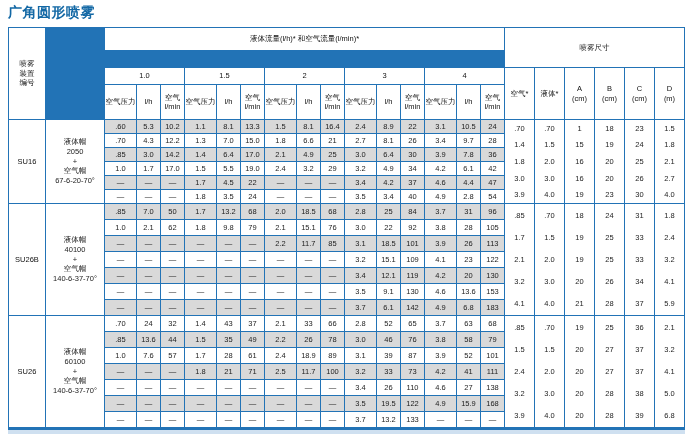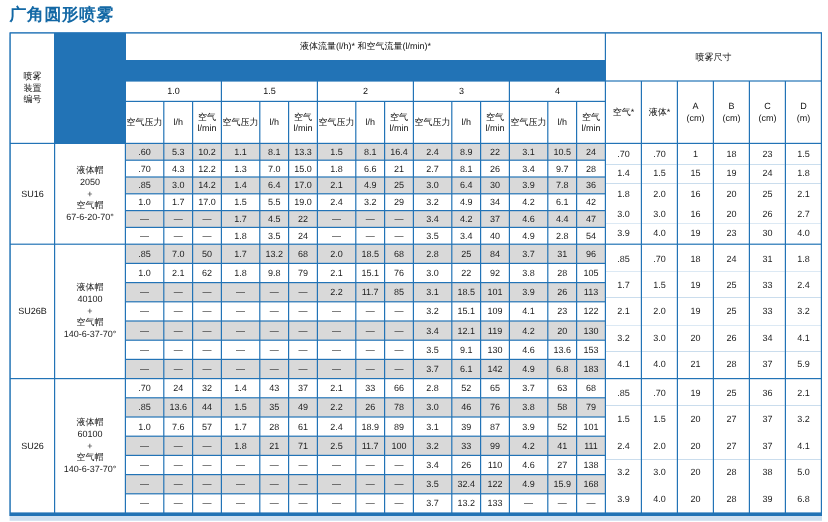--- a/index.html
+++ b/index.html
@@ -462,21 +462,21 @@
     <div class="cell shaded" style="grid-area: 21 / 4 / 22 / 5;">—</div>
     <div class="cell shaded" style="grid-area: 21 / 5 / 22 / 6;">—</div>
     <div class="cell shaded" style="grid-area: 21 / 6 / 22 / 7;">1.8</div>
     <div class="cell shaded" style="grid-area: 21 / 7 / 22 / 8;">21</div>
     <div class="cell shaded" style="grid-area: 21 / 8 / 22 / 9;">71</div>
     <div class="cell shaded" style="grid-area: 21 / 9 / 22 / 10;">2.5</div>
     <div class="cell shaded" style="grid-area: 21 / 10 / 22 / 11;">11.7</div>
     <div class="cell shaded" style="grid-area: 21 / 11 / 22 / 12;">100</div>
     <div class="cell shaded" style="grid-area: 21 / 12 / 22 / 13;">3.2</div>
     <div class="cell shaded" style="grid-area: 21 / 13 / 22 / 14;">33</div>
-    <div class="cell shaded" style="grid-area: 21 / 14 / 22 / 15;">99</div>
+    <div class="cell shaded" style="grid-area: 21 / 14 / 22 / 15;">73</div>
     <div class="cell shaded" style="grid-area: 21 / 15 / 22 / 16;">4.2</div>
     <div class="cell shaded" style="grid-area: 21 / 16 / 22 / 17;">41</div>
     <div class="cell shaded" style="grid-area: 21 / 17 / 22 / 18;">111</div>
     <div class="cell" style="grid-area: 22 / 3 / 23 / 4;">—</div>
     <div class="cell" style="grid-area: 22 / 4 / 23 / 5;">—</div>
     <div class="cell" style="grid-area: 22 / 5 / 23 / 6;">—</div>
     <div class="cell" style="grid-area: 22 / 6 / 23 / 7;">—</div>
     <div class="cell" style="grid-area: 22 / 7 / 23 / 8;">—</div>
     <div class="cell" style="grid-area: 22 / 8 / 23 / 9;">—</div>
     <div class="cell" style="grid-area: 22 / 9 / 23 / 10;">—</div>
@@ -491,21 +491,21 @@
     <div class="cell shaded" style="grid-area: 23 / 3 / 24 / 4;">—</div>
     <div class="cell shaded" style="grid-area: 23 / 4 / 24 / 5;">—</div>
     <div class="cell shaded" style="grid-area: 23 / 5 / 24 / 6;">—</div>
     <div class="cell shaded" style="grid-area: 23 / 6 / 24 / 7;">—</div>
     <div class="cell shaded" style="grid-area: 23 / 7 / 24 / 8;">—</div>
     <div class="cell shaded" style="grid-area: 23 / 8 / 24 / 9;">—</div>
     <div class="cell shaded" style="grid-area: 23 / 9 / 24 / 10;">—</div>
     <div class="cell shaded" style="grid-area: 23 / 10 / 24 / 11;">—</div>
     <div class="cell shaded" style="grid-area: 23 / 11 / 24 / 12;">—</div>
     <div class="cell shaded" style="grid-area: 23 / 12 / 24 / 13;">3.5</div>
-    <div class="cell shaded" style="grid-area: 23 / 13 / 24 / 14;">32.4</div>
+    <div class="cell shaded" style="grid-area: 23 / 13 / 24 / 14;">19.5</div>
     <div class="cell shaded" style="grid-area: 23 / 14 / 24 / 15;">122</div>
     <div class="cell shaded" style="grid-area: 23 / 15 / 24 / 16;">4.9</div>
     <div class="cell shaded" style="grid-area: 23 / 16 / 24 / 17;">15.9</div>
     <div class="cell shaded" style="grid-area: 23 / 17 / 24 / 18;">168</div>
     <div class="cell" style="grid-area: 24 / 3 / 25 / 4;">—</div>
     <div class="cell" style="grid-area: 24 / 4 / 25 / 5;">—</div>
     <div class="cell" style="grid-area: 24 / 5 / 25 / 6;">—</div>
     <div class="cell" style="grid-area: 24 / 6 / 25 / 7;">—</div>
     <div class="cell" style="grid-area: 24 / 7 / 25 / 8;">—</div>
     <div class="cell" style="grid-area: 24 / 8 / 25 / 9;">—</div>

